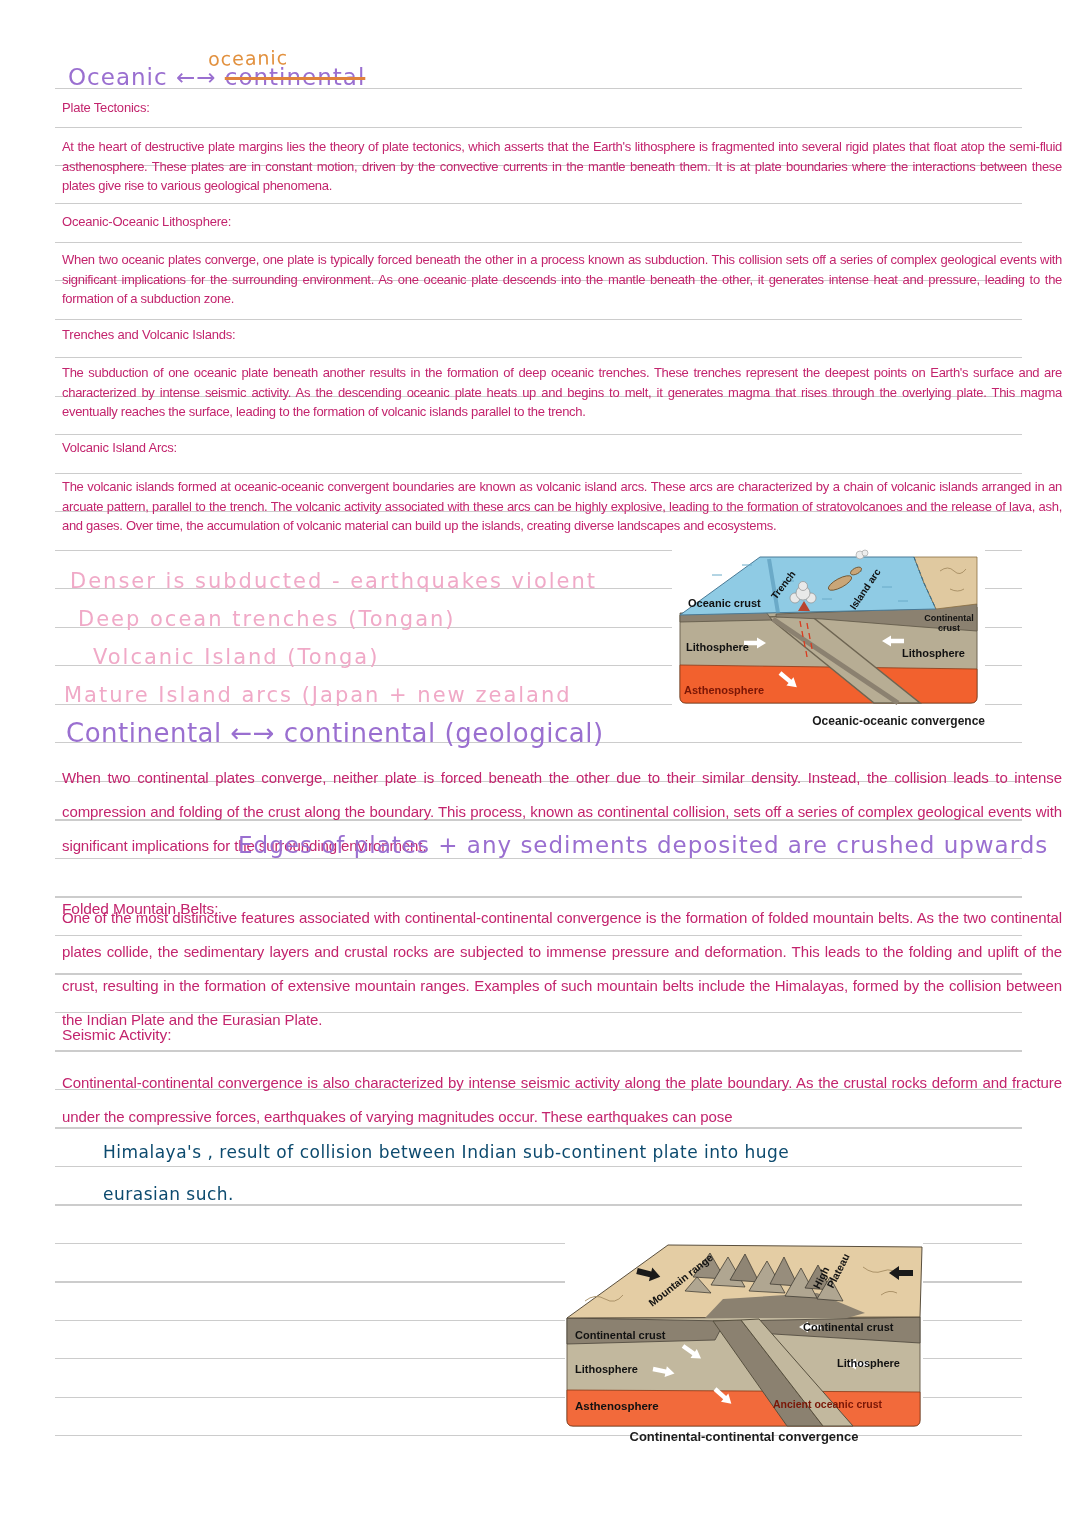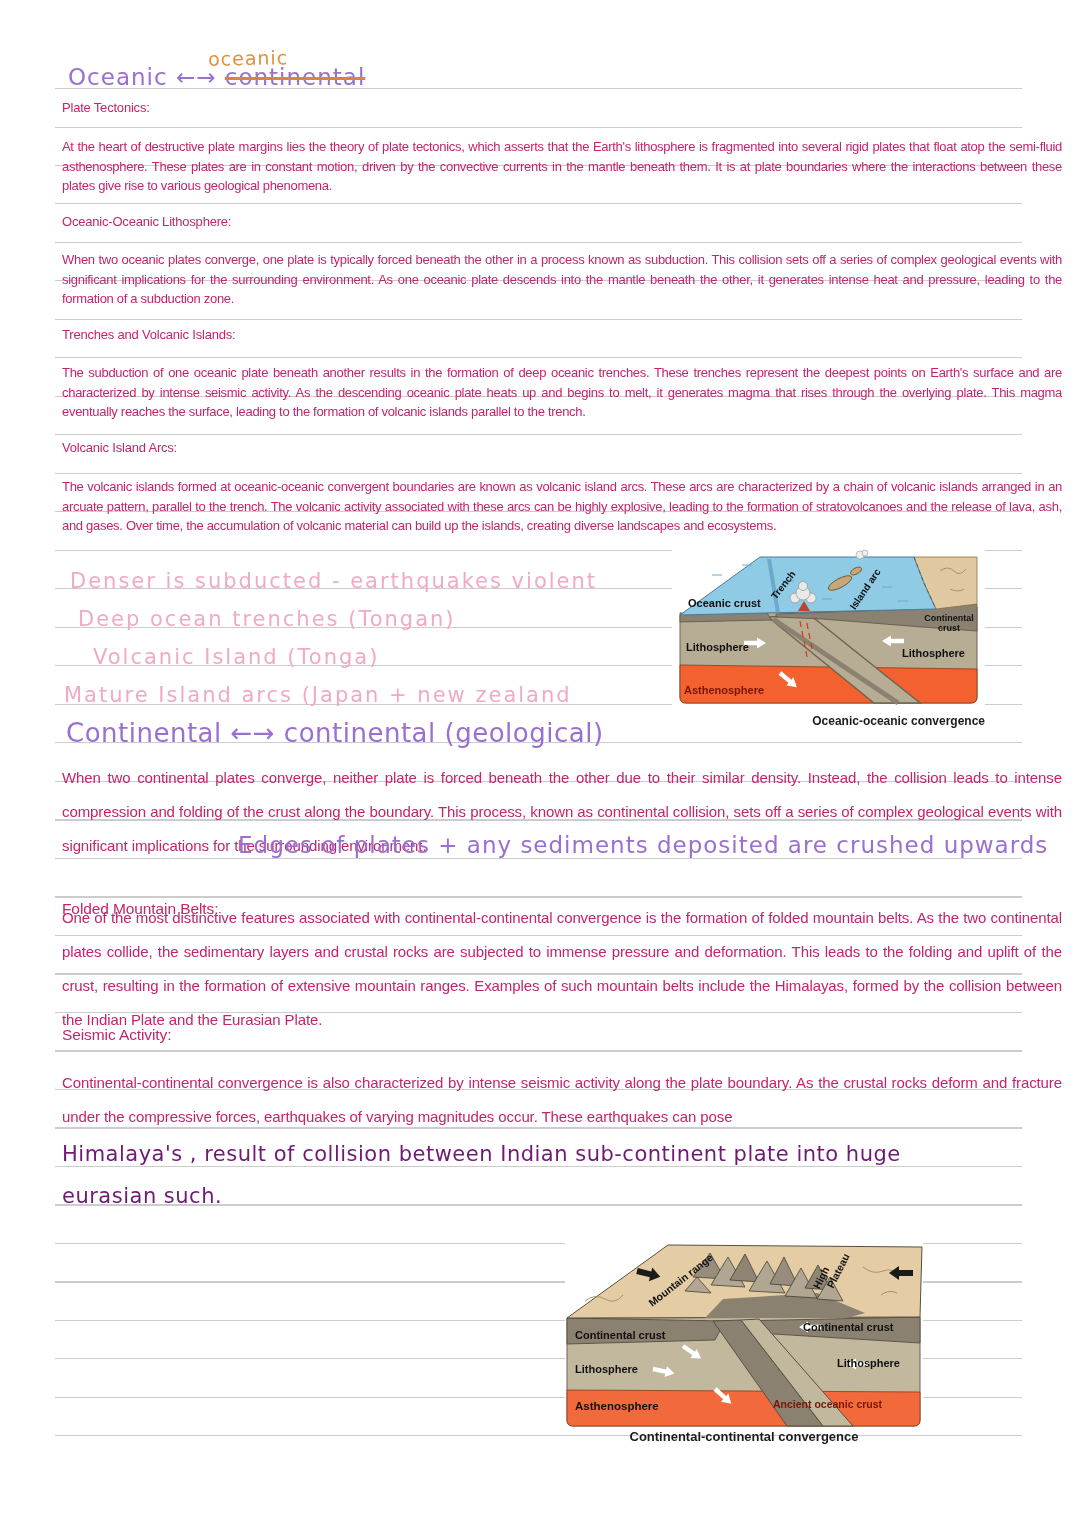--- a/index.html
+++ b/index.html
@@ -15,21 +15,21 @@
   .t2h{font-size:15.5px;letter-spacing:-0.1px;}
   .t2p{font-size:15px;line-height:34px;letter-spacing:-0.1px;text-align:justify;}
   
   .hand{position:absolute;z-index:3;font-family:"DejaVu Sans",sans-serif;white-space:nowrap;}
   .h-orange{color:#e2913f;font-size:19px;letter-spacing:1px;transform:rotate(-1deg);}
   .h-purple-title{color:#9a6fd0;font-size:23px;letter-spacing:1px;}
   .struck{text-decoration:line-through;text-decoration-color:#e0823c;text-decoration-thickness:3px;}
   .h-pink{color:#f0a9c7;font-size:21px;letter-spacing:2px;}
   .h-purple-col{color:#9a6fd0;font-size:26px;letter-spacing:0.5px;}
   .h-purple-edge{color:#9a6fd0;font-size:23px;letter-spacing:1px;text-align:right;}
-  .h-pink2{color:#701a75;font-size:21px;letter-spacing:0.5px;}
+  .h-pink2{color:#0c4a6e;font-size:17px;letter-spacing:0.5px;margin-left:41px;}
   
   .diagram{position:absolute;z-index:4;}
   .dcaption{position:absolute;z-index:4;text-align:center;font-weight:bold;color:#1c1c1c;
             font-family:"Liberation Sans",sans-serif;}
   #cap1{left:672px;top:714px;width:313px;font-size:12px;text-align:right;}
   #cap2{left:565px;top:1429px;width:358px;font-size:13px;}
   svg text{font-family:"Liberation Sans",sans-serif;}
 </style>
 </head>
 <body>

